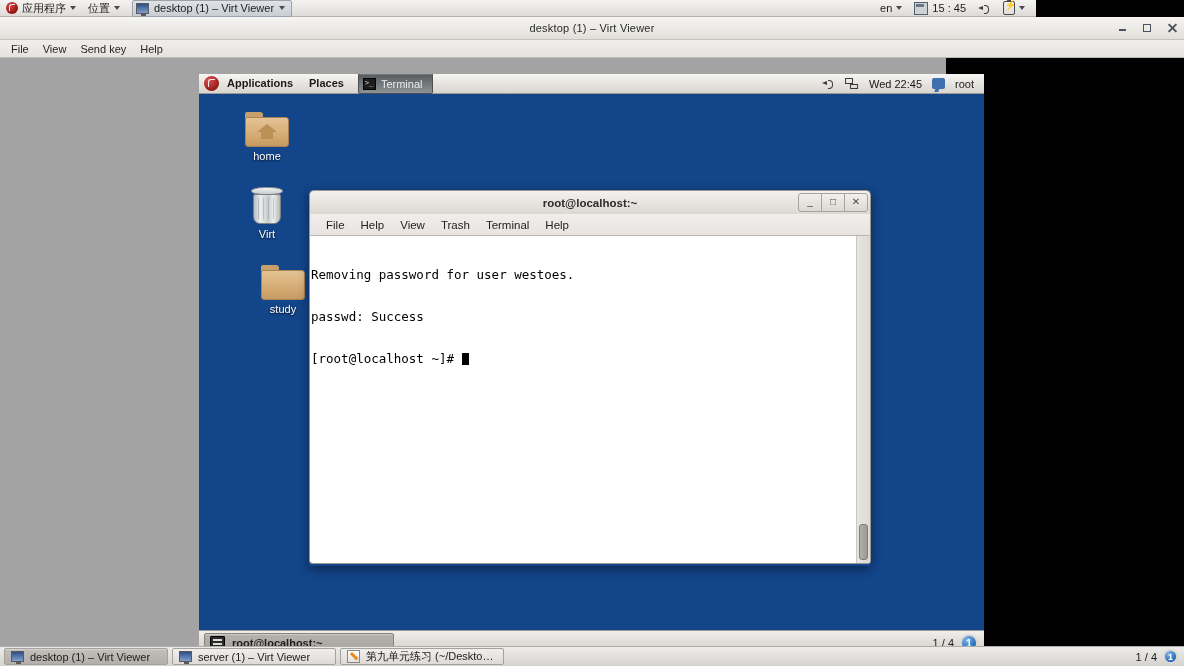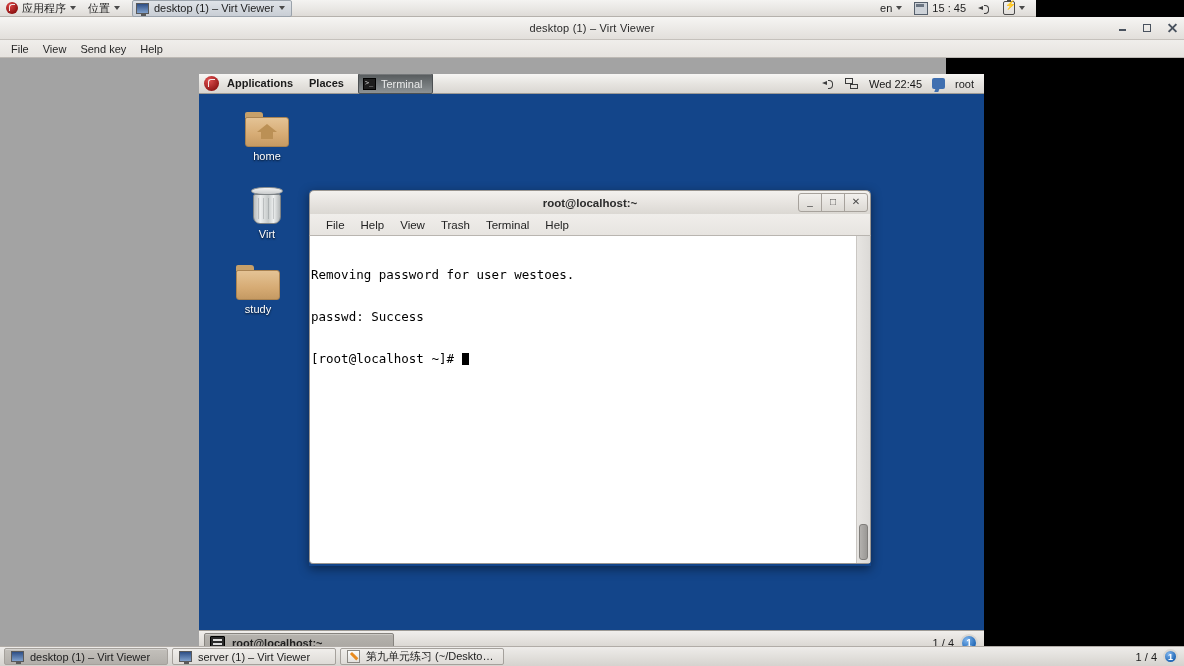--- a/index.html
+++ b/index.html
@@ -806,21 +806,21 @@
         </div>
 
         <div class="desktop-icon" style="left:28px; top:113px;">
           <div class="trash-shape">
             <span class="t-lid"></span>
             <span class="t-can"></span>
           </div>
           <span class="icon-label">Virt</span>
         </div>
 
-        <div class="desktop-icon" style="left:19px; top:191px;">
+        <div class="desktop-icon" style="left:44px; top:191px;">
           <div class="folder-shape">
             <span class="f-tab"></span>
             <span class="f-body"></span>
           </div>
           <span class="icon-label">study</span>
         </div>
 
         <div id="terminal-window">
           <div id="term-titlebar">
             <div id="term-title">root@localhost:~</div>

